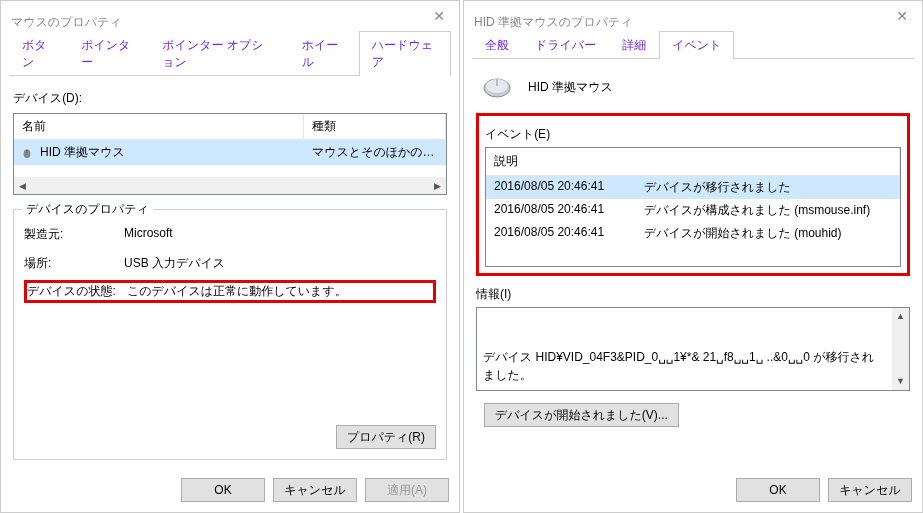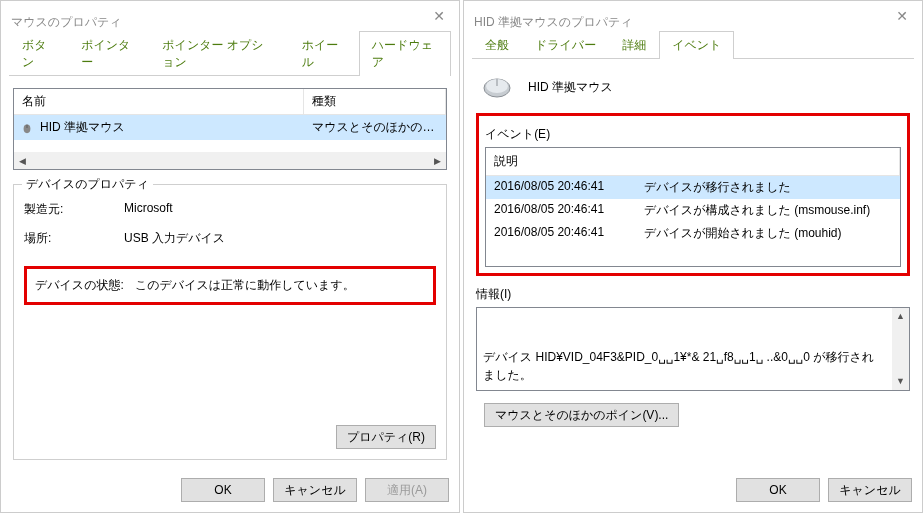--- a/index.html
+++ b/index.html
@@ -50,21 +50,21 @@
     position: absolute;
     left: 8px; right: 8px; bottom: 0;
     height: 1px;
     background: #cfcfcf;
     z-index: 0;
   }
   .tab {
     padding: 5px 12px;
     border: 1px solid transparent;
     border-bottom: none;
-    color: #4d7c0f;
+    color: #6d28d9;
     position: relative;
     z-index: 1;
     background: transparent;
   }
   .tab.active {
     border-color: #cfcfcf;
     background: #fff;
   }
   .tab.active::after {
     content: "";
@@ -134,22 +134,22 @@
   .groupbox .legend {
     position: absolute;
     top: -9px; left: 8px;
     background: #fff;
     padding: 0 4px;
   }
   .proprow { display: flex; margin: 6px 0; }
   .proprow .k { width: 100px; }
   .redbox-status {
     border: 3px solid #e30000;
-    padding: 8px;
-    margin-top: 13px;
+    padding: 0;
+    margin-top: 2px;
   }
   .right-align { margin-top: auto; display: flex; justify-content: flex-end; }
   .btn {
     min-width: 84px;
     height: 24px;
     border: 1px solid #adadad;
     background: #e1e1e1;
     display: inline-flex;
     align-items: center;
     justify-content: center;
@@ -226,20 +226,21 @@
 
   <div class="tabstrip">
     <div class="tab">ボタン</div>
     <div class="tab">ポインター</div>
     <div class="tab">ポインター オプション</div>
     <div class="tab">ホイール</div>
     <div class="tab active">ハードウェア</div>
   </div>
 
   <div class="body">
+    <div class="label">デバイス(D):</div>
 
     <div class="listview">
       <div class="lv-header">
         <div class="col col-name">名前</div>
         <div class="col col-type">種類</div>
       </div>
       <div class="lv-rows">
         <div class="lv-row selected">
           <span class="mouse-icon-sm">
             <svg viewBox="0 0 14 14" width="12" height="12">
@@ -345,21 +346,21 @@
 最後のデバイス インスタンス ID: HID¥VID_␣␣F␣&amp;PID_␣␣1␣␣␣.21ef␣␣ 1␣.␣␣ ␣␣
 クラス GUID: {␣1D3␣F9␣␣ ␣␣␣␣ 11C␣ ␣␣␣␣ ␣␣␣␣D␣1031␣}</span>
       <div class="vscroll">
         <div class="arrow">▲</div>
         <div style="flex:1"></div>
         <div class="arrow">▼</div>
       </div>
     </div>
 
     <div style="margin-top:12px">
-      <button class="btn" style="min-width:auto">マウスとそのほかのポイン(V)...</button>
+      <button class="btn" style="min-width:auto">デバイスが開始されました(V)...</button>
     </div>
   </div>
 
   <div class="footer">
     <button class="btn">OK</button>
     <button class="btn">キャンセル</button>
   </div>
 </div>
 
 </body></html>

